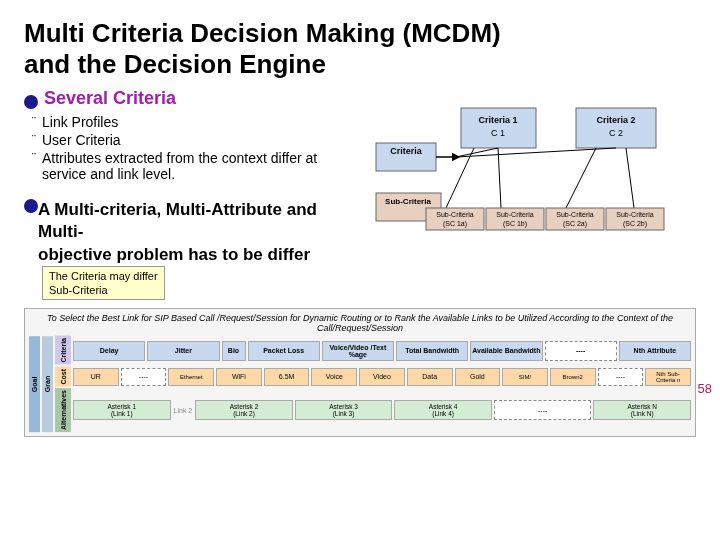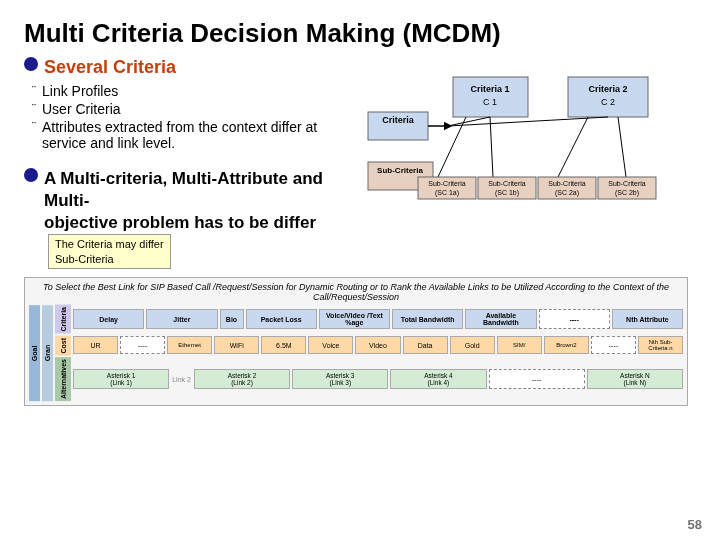--- a/index.html
+++ b/index.html
@@ -7,22 +7,22 @@
       width: 720px;
       height: 540px;
       background: #fff;
       font-family: Arial, sans-serif;
       overflow: hidden;
       position: relative;
     }
 
     .slide-container {
       width: 720px;
-      height: 540px;
-      padding: 18px 32px 10px 24px;
+      height: 404px;
+      padding: 18px 24px 10px 24px;
       position: relative;
     }
 
     .title-section {
       margin-bottom: 8px;
     }
 
     .main-title {
       font-size: 26px;
       font-weight: bold;
@@ -31,23 +31,23 @@
     }
 
     .left-content {
       flex: 1;
       min-width: 0;
     }
 
     .section-heading {
       font-size: 18px;
       font-weight: bold;
-      color: #c2410c;
-      display: flex;
-      align-items: flex-start;
+      color: #a21caf;
+      display: flex;
+      align-items: flex-end;
       gap: 6px;
       margin-bottom: 4px;
     }
 
     .bullet-icon {
       display: inline-block;
       width: 14px;
       height: 14px;
       background: #1a1a8c;
       border-radius: 50%;
@@ -76,21 +76,20 @@
       margin-top: 1px;
       flex-shrink: 0;
     }
 
     .section2-heading {
       font-size: 17px;
       font-weight: bold;
       color: #000;
       display: flex;
       align-items: flex-start;
-      gap: 6px;
       margin-top: 16px;
       line-height: 1.3;
       justify-content: flex-end;
     }
 
     .tooltip-box {
       display: inline-block;
       background: #ffffcc;
       border: 1px solid #999;
       font-size: 11px;
@@ -99,24 +98,24 @@
       margin-left: 4px;
       white-space: nowrap;
       font-weight: normal;
       vertical-align: middle;
     }
 
     
     .page-number {
       position: absolute;
       bottom: 8px;
-      right: 18px;
+      right: 8px;
       font-size: 13px;
-      color: #737373;
-      font-weight: bold;
+      color: #be185d;
+      font-weight: normal;
     }
 
     .top-section {
       display: flex;
       gap: 12px;
     }
 
     .diagram-top-right {
       width: 330px;
       flex-shrink: 0;
@@ -195,20 +194,21 @@
     }
   </style>
 </head>
 <body>
 
 <div class="slide-container">
 
   <div class="title-section">
     <div class="main-title">
       <span>Multi Criteria Decision Making (MCDM)</span><br>
+      <span>and the Decision Engine</span>
     </div>
   </div>
 
   <div class="top-section">
 
     <div class="left-content">
 
       <div class="section-heading">
         <span class="bullet-icon"></span>
         <span>Several Criteria</span>

